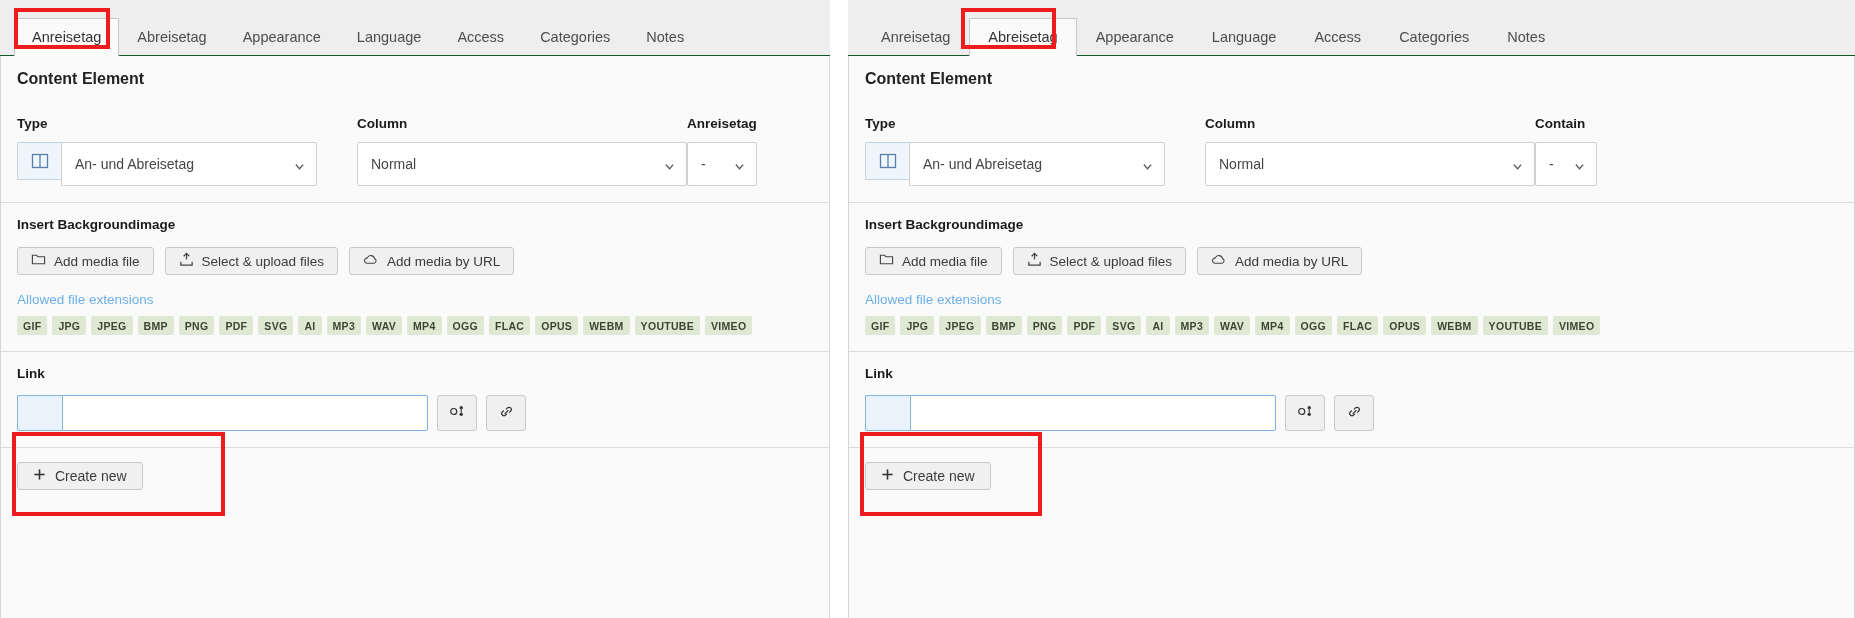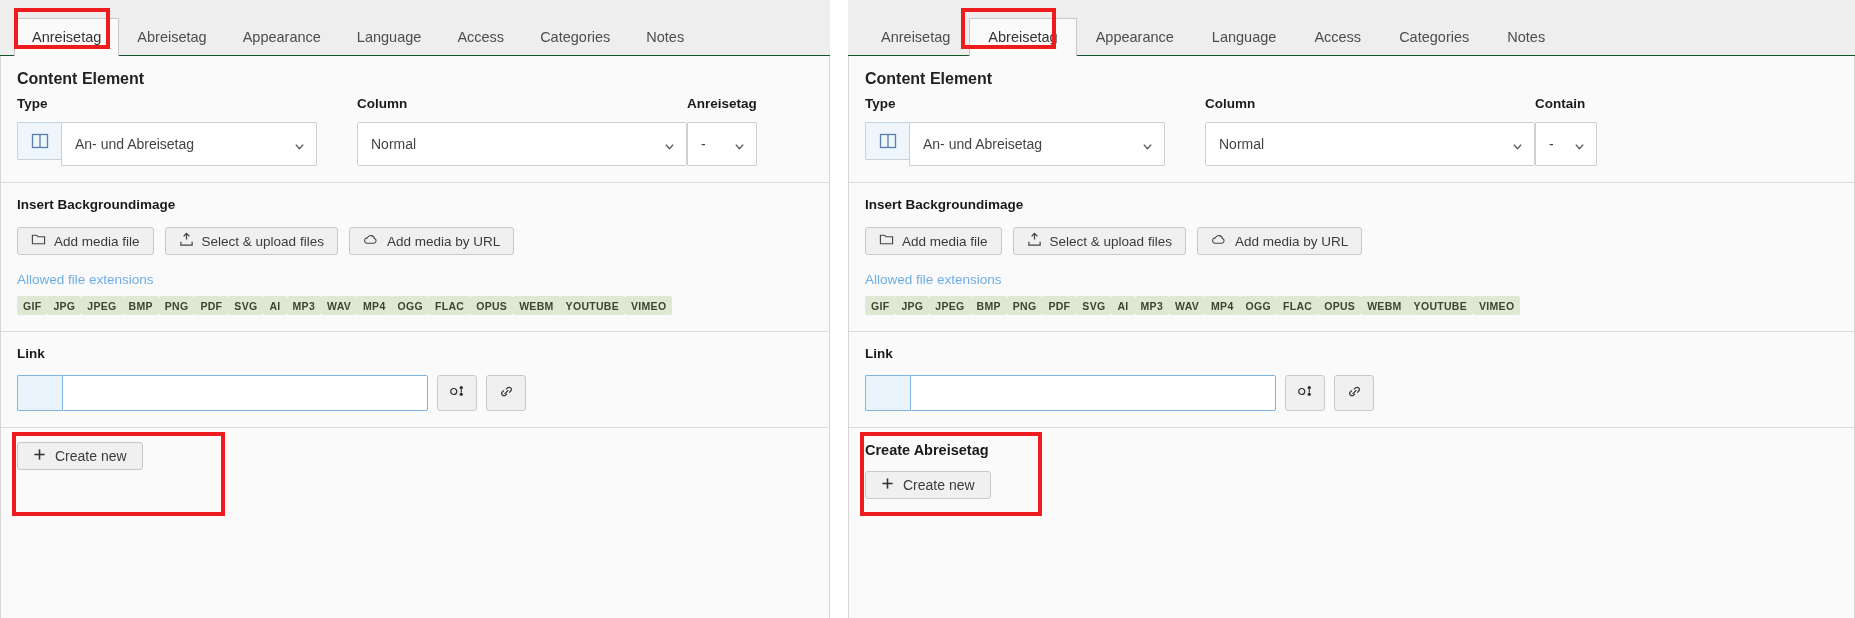--- a/index.html
+++ b/index.html
@@ -51,21 +51,21 @@
     height: 571px;
   }
   .section {
     padding: 14px 16px 16px 16px;
     border-bottom: 1px solid #dcdcdc;
   }
   .section-title {
     font-size: 16px;
     font-weight: bold;
     color: #222222;
-    margin-bottom: 8px;
+    margin-bottom: 28px;
   }
   .field-label {
     font-size: 13.5px;
     font-weight: bold;
     color: #1a1a1a;
     margin-bottom: 11px;
     white-space: nowrap;
   }
 
   .row { display: flex; align-items: flex-start; }
@@ -114,21 +114,21 @@
   }
   .btn svg { flex: 0 0 auto; }
 
   .link-allowed {
     font-size: 13.5px;
     color: #6daee8;
     margin-bottom: 9px;
     cursor: pointer;
     display: inline-block;
   }
-  .ext-list { display: flex; flex-wrap: nowrap; }
+  .ext-list { display: flex; gap: 5px; flex-wrap: nowrap; }
   .ext {
     background: #dfe8d2;
     color: #3c4433;
     font-size: 10.5px;
     font-weight: bold;
     letter-spacing: .3px;
     padding: 4px 6px 3px 6px;
     border-radius: 2px;
     white-space: nowrap;
   }
@@ -443,21 +443,20 @@
             <span><svg width="17" height="15" viewBox="0 0 18 16">
                   <path d="M7 10.5L11 6.5" stroke="#333" stroke-width="1.3" fill="none"></path>
                   <path d="M6.2 6.8 4.6 8.4a2.4 2.4 0 0 0 3.4 3.4l1.6-1.6" fill="none" stroke="#333" stroke-width="1.3"></path>
                   <path d="M11.8 9.2l1.6-1.6a2.4 2.4 0 0 0-3.4-3.4L8.4 5.8" fill="none" stroke="#333" stroke-width="1.3"></path>
                 </svg></span>
           </div>
         </div>
       </div>
 
       <div class="create-section">
-        <div class="create-title">Create Abreisetag</div>
         <div class="btn btn-create" style="display:inline-flex;">
           <span><svg width="13" height="13" viewBox="0 0 14 14">
                 <line x1="7" y1="1.5" x2="7" y2="12.5" stroke="#333" stroke-width="1.7"></line>
                 <line x1="1.5" y1="7" x2="12.5" y2="7" stroke="#333" stroke-width="1.7"></line>
               </svg></span>
           <span>Create new</span>
         </div>
       </div>
     </div>
 

